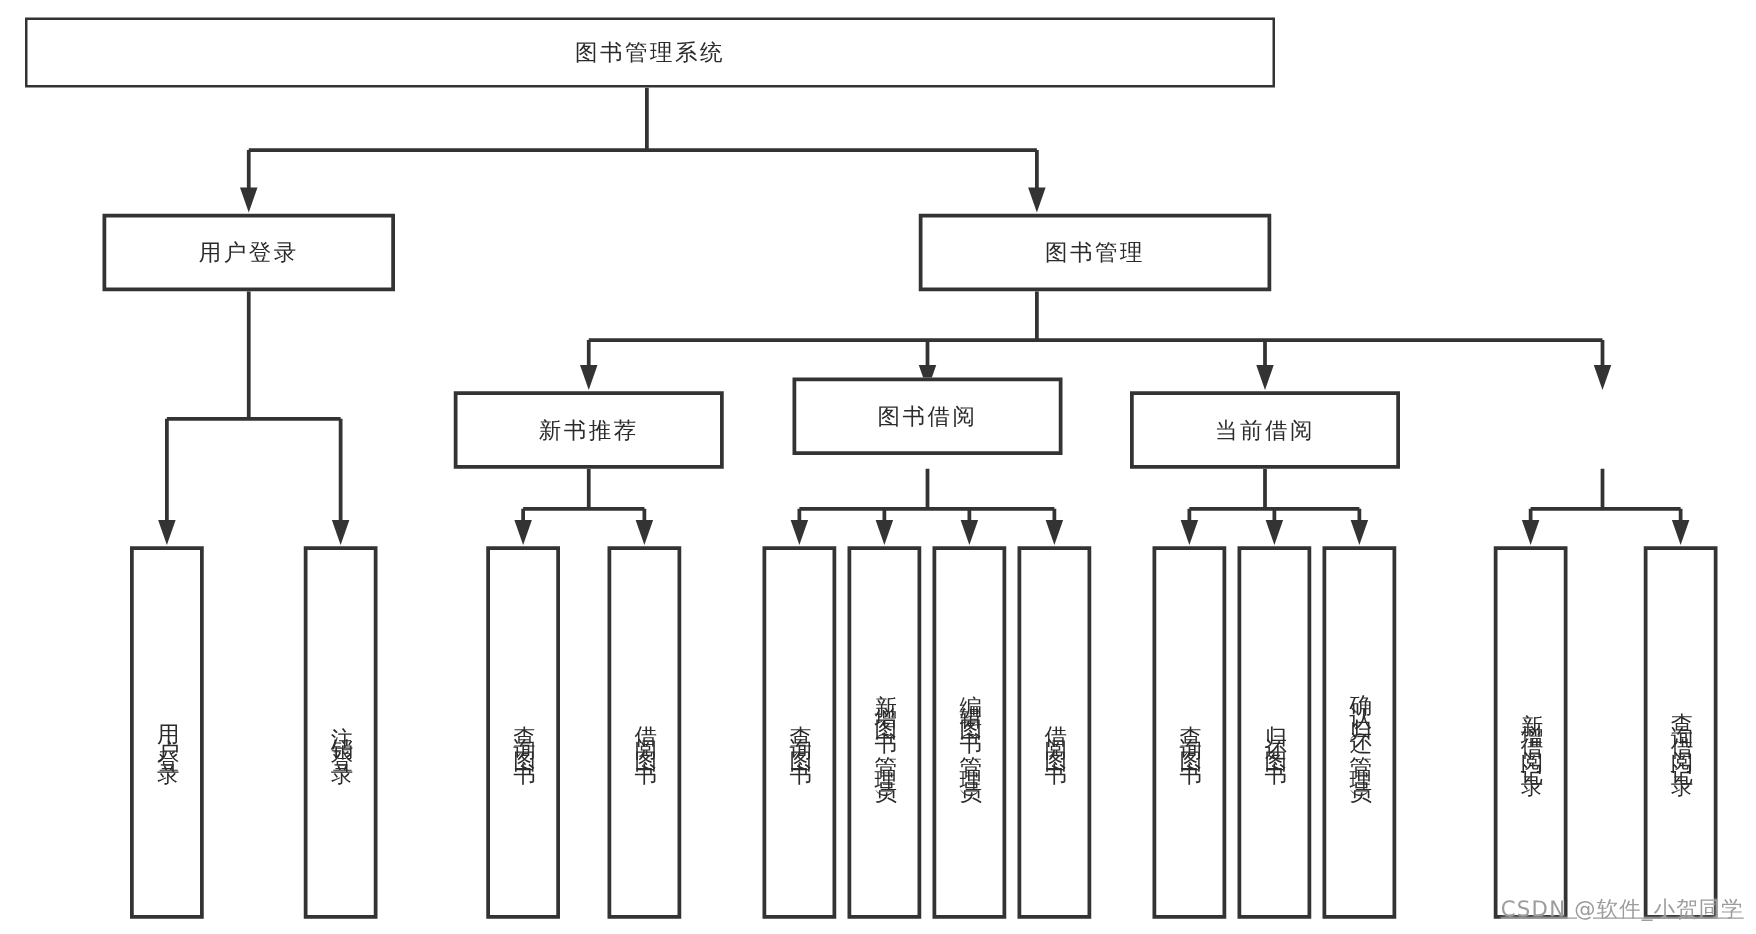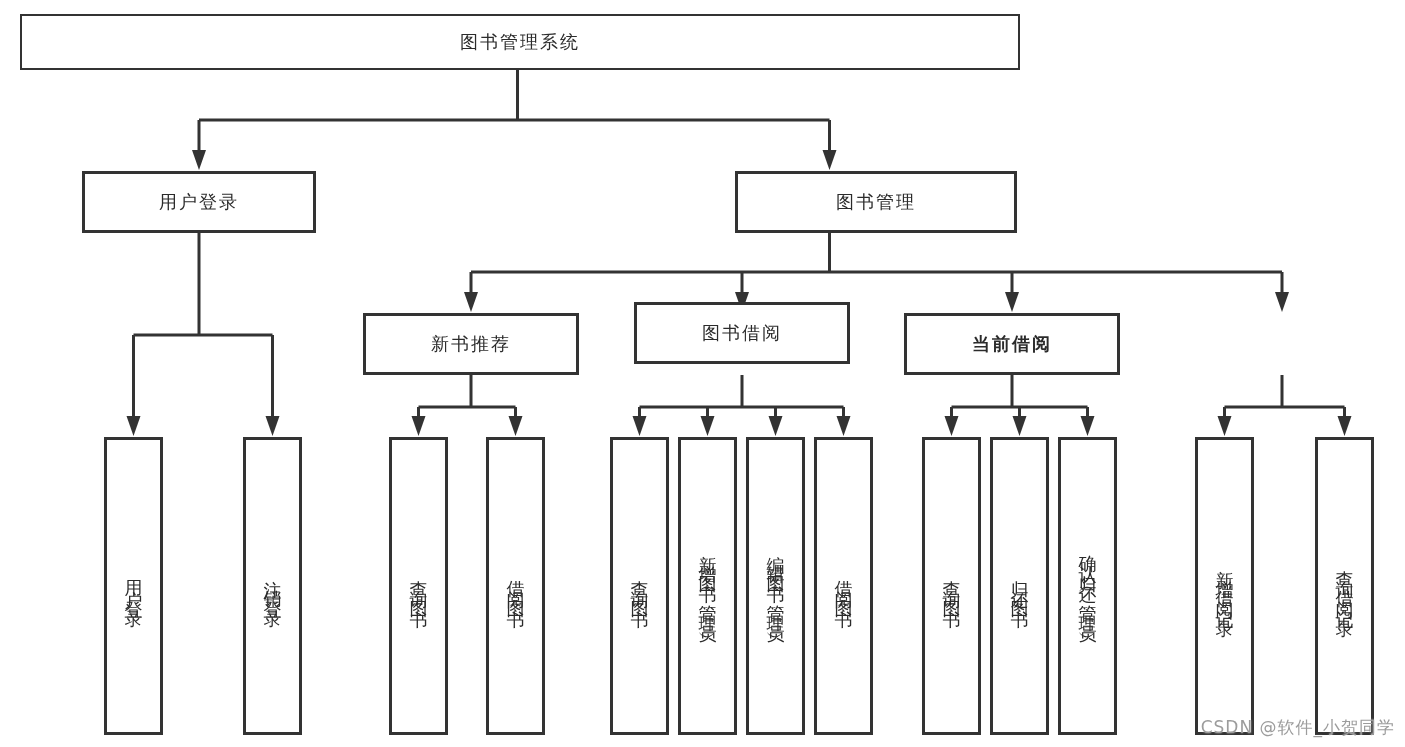--- a/index.html
+++ b/index.html
@@ -65,20 +65,21 @@
 
   .watermark {
     position: absolute;
     right: 10px;
     bottom: 8px;
     font-size: 17px;
     letter-spacing: 1px;
     color: var(--watermark);
     text-shadow: 0 0 2px rgba(255,255,255,0.9);
     white-space: nowrap;
+    text-decoration: underline;
   }
 </style>
 </head>
 <body>
 
 <div class="stage">
 
   <svg class="connectors" viewBox="0 0 1405 747" xmlns="http://www.w3.org/2000/svg" aria-hidden="true">
     <g stroke="currentColor" stroke-width="3" fill="none">
 
@@ -119,21 +120,21 @@
     </g>
   </svg>
 
   <div class="node root" style="left:20px; top:14px; width:1000px; height:56px;">图书管理系统</div>
 
   <div class="node" style="left:82px; top:171px; width:234px; height:62px;">用户登录</div>
   <div class="node" style="left:711px; top:171px; width:282px; height:62px;margin-left:24px;">图书管理</div>
 
   <div class="node" style="left:363px; top:313px; width:216px; height:62px;">新书推荐</div>
   <div class="node" style="left:634px; top:302px; width:216px; height:62px;">图书借阅</div>
-  <div class="node" style="left:904px; top:313px; width:216px; height:62px;font-weight:bold;">当前借阅</div>
+  <div class="node" style="left:904px; top:313px; width:216px; height:62px;">当前借阅</div>
 
   <div class="leaf" style="left:104px;">用户登录</div>
   <div class="leaf" style="left:243px;">注销登录</div>
 
   <div class="leaf" style="left:389px;">查询图书</div>
   <div class="leaf" style="left:486px;">借阅图书</div>
 
   <div class="leaf" style="left:610px;">查询图书</div>
   <div class="leaf" style="left:678px;">新增图书（管理员）</div>
   <div class="leaf" style="left:746px;">编辑图书（管理员）</div>

